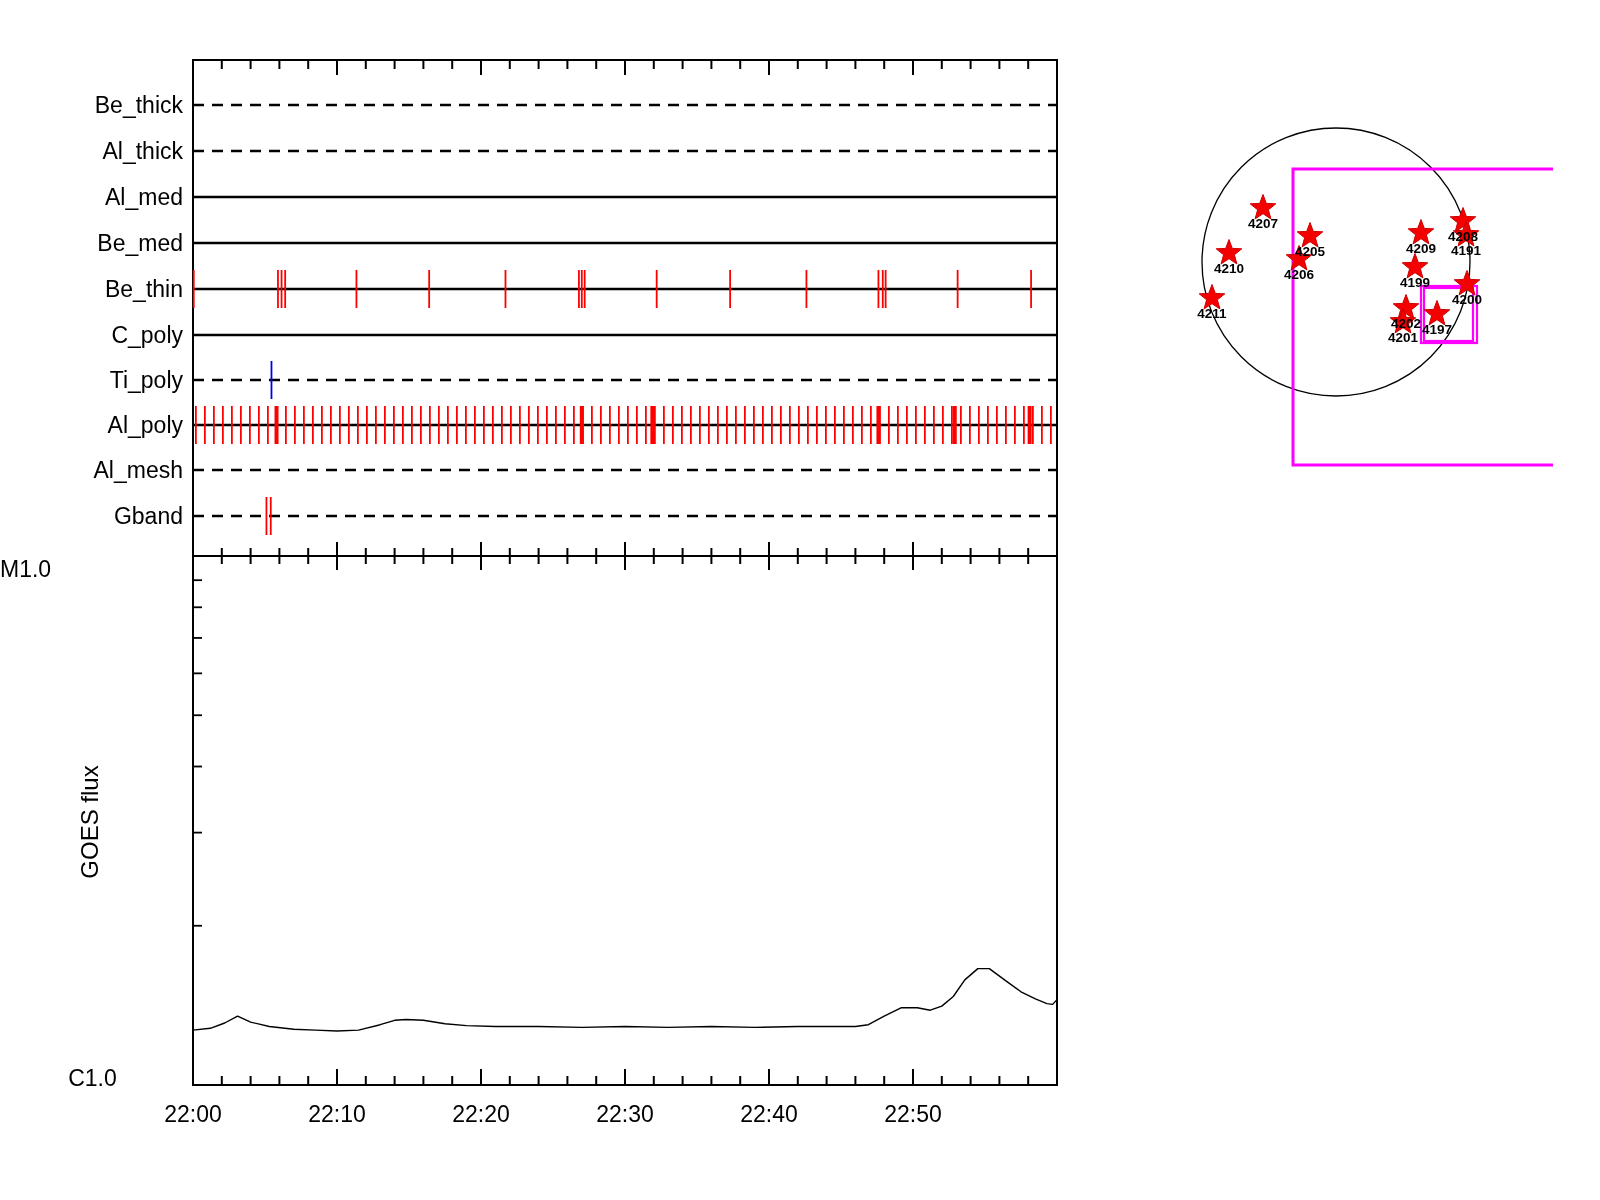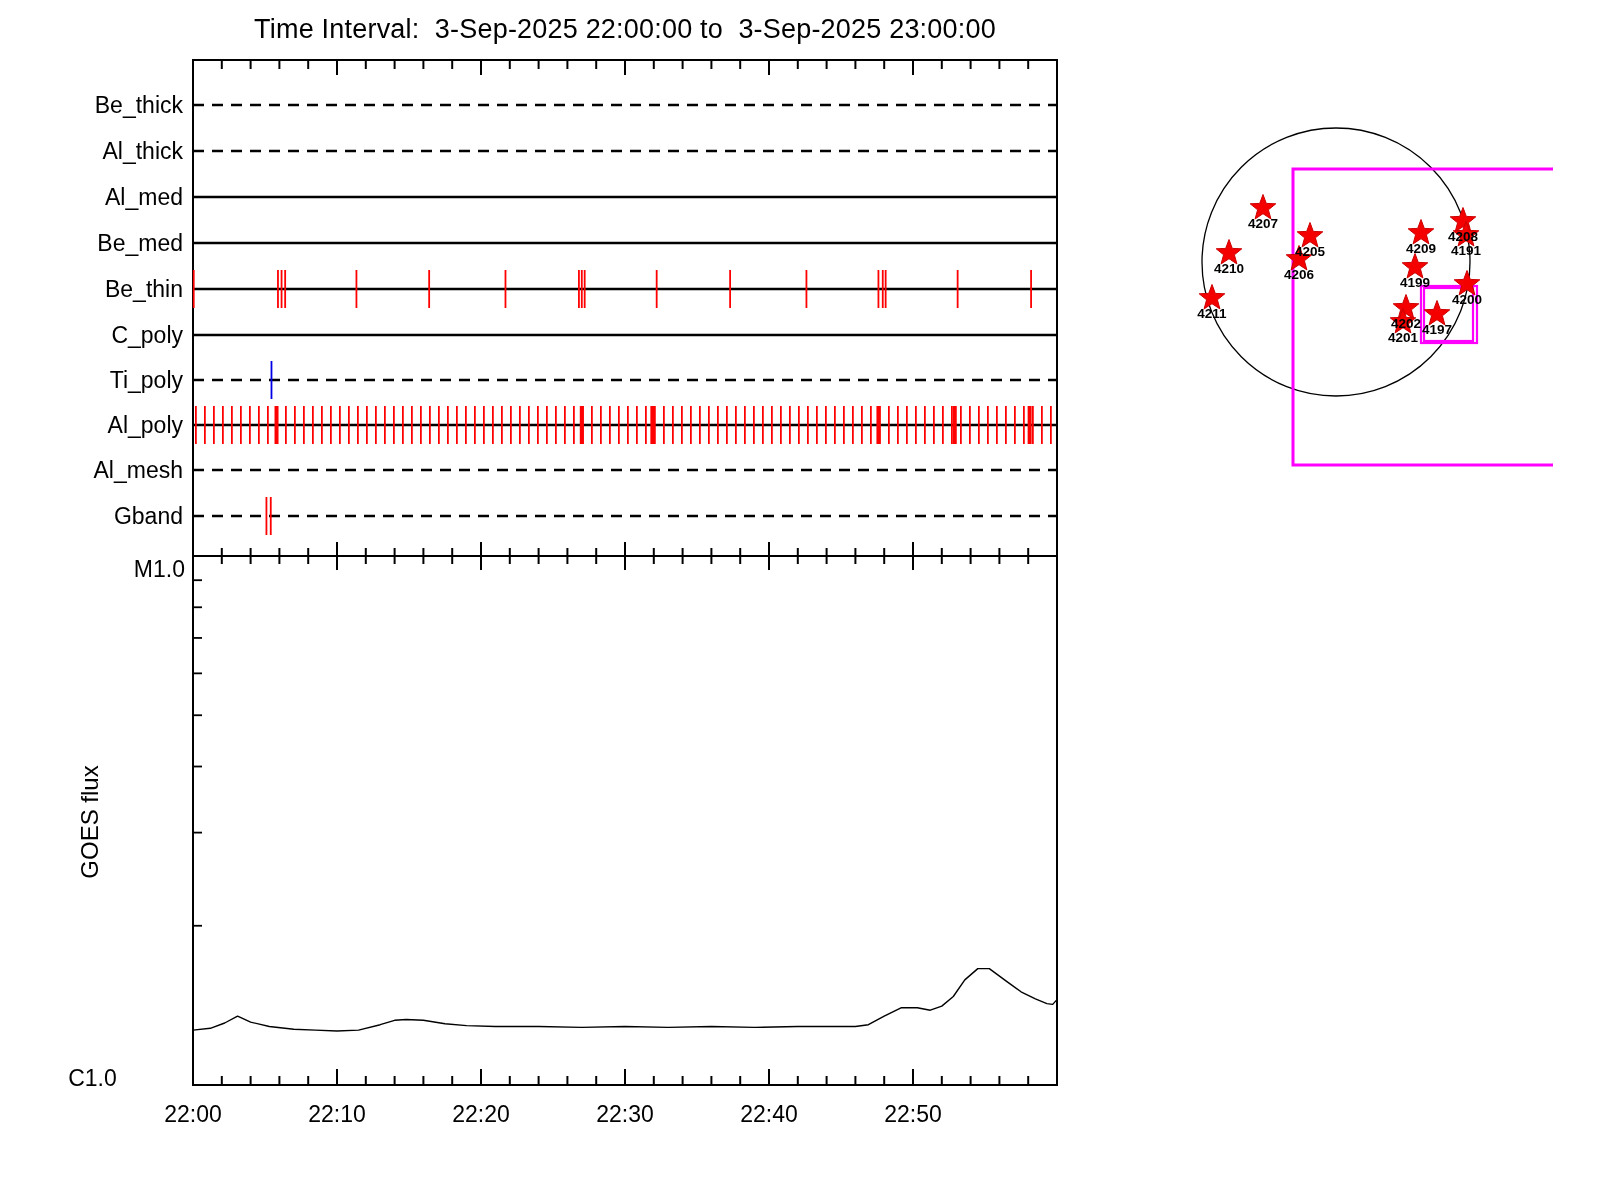--- a/index.html
+++ b/index.html
@@ -1,21 +1,21 @@
 <!DOCTYPE html>
 <html><head>
 <meta charset="utf-8">
 <style>
   html,body{margin:0;padding:0;background:#fff;}
   .canvas{position:relative;width:1600px;height:1200px;background:#ffffff;overflow:hidden;
           font-family:"Liberation Sans",sans-serif;color:#000;}
   #plot-svg{position:absolute;left:0;top:0;}
   .title{position:absolute;left:193px;top:14px;width:864px;text-align:center;
          font-size:27px;white-space:pre;letter-spacing:0.2px;}
-  .ylab-top{position:absolute;left:0;top:569px;width:185px;text-align:right;
+  .ylab-top{position:absolute;left:0;top:569px;width:185px;text-align:left;
             transform:translateY(-50%);font-size:23px;}
   .ylab-bot{position:absolute;left:0;top:1078px;width:185px;text-align:center;
             transform:translateY(-50%);font-size:23px;}
   .yaxis-title{position:absolute;left:90px;top:822px;transform:translate(-50%,-50%) rotate(-90deg);
                font-size:24px;white-space:nowrap;}
   svg text{font-family:"Liberation Sans",sans-serif;fill:#000;}
 </style>
 </head>
 <body>
 
@@ -301,20 +301,19 @@
       <text x="1421" y="253" text-anchor="middle" font-size="13.5" font-weight="bold">4209</text>
       <text x="1463" y="241" text-anchor="middle" font-size="13.5" font-weight="bold">4208</text>
       <text x="1466" y="255" text-anchor="middle" font-size="13.5" font-weight="bold">4191</text>
       <text x="1415" y="287" text-anchor="middle" font-size="13.5" font-weight="bold">4199</text>
       <text x="1467" y="304" text-anchor="middle" font-size="13.5" font-weight="bold">4200</text>
       <text x="1406" y="328" text-anchor="middle" font-size="13.5" font-weight="bold">4202</text>
       <text x="1403" y="342" text-anchor="middle" font-size="13.5" font-weight="bold">4201</text>
       <text x="1437" y="334" text-anchor="middle" font-size="13.5" font-weight="bold">4197</text>
     </svg>
 
-  <div class="title">Time Interval:  3-Sep-2025 22:00:00 to  3-Sep-2025 23:00:00</div>
 
   <div class="ylab-top">M1.0</div>
 
   <div class="ylab-bot">C1.0</div>
 
   <div class="yaxis-title">GOES flux</div>
 </div>
 
 </body></html>

